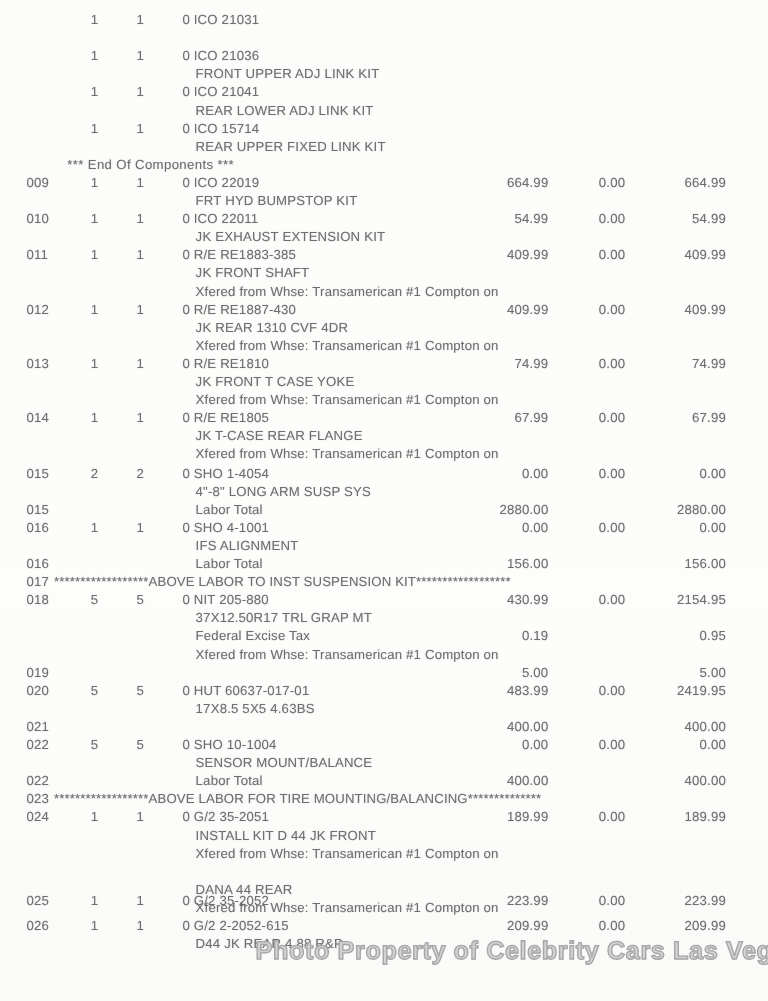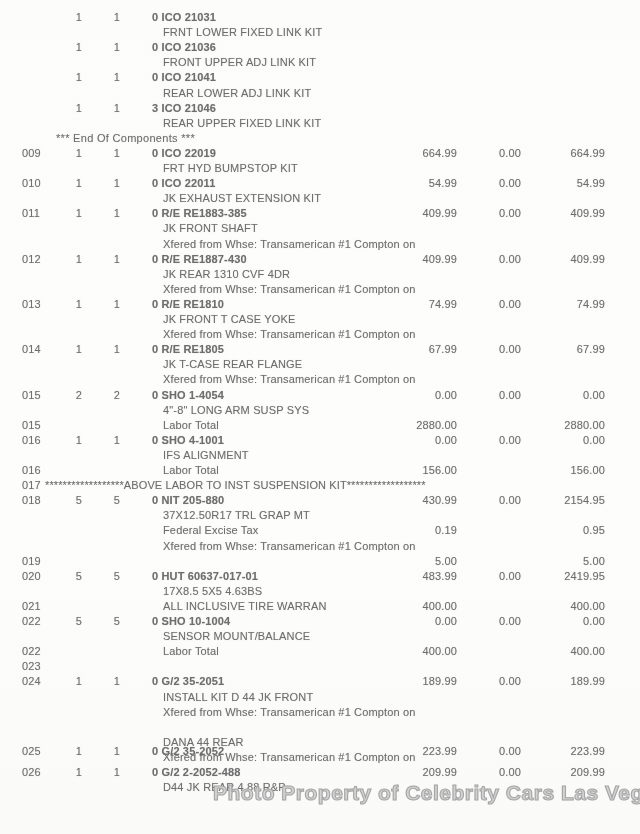--- a/index.html
+++ b/index.html
@@ -23,21 +23,21 @@
     line-height: 14px;
     color: #6e6e6e;
     text-shadow: 0 0 1px rgba(110,110,110,0.35);
     letter-spacing: 0.15px;
     white-space: nowrap;
   }
   .cell { position: absolute; top: 0; }
   .num  { left: 22px;  width: 30px; text-align: left; }
   .qty1 { left: 56px;  width: 26px; text-align: right; }
   .qty2 { left: 94px;  width: 26px; text-align: right; }
-  .part { left: 152px; font-weight: bold; }
+  .part { left: 152px; }
   .desc { left: 163px; }
   .eoc  { left: 56px;  letter-spacing: 0.3px; }
   .banner { left: 45px; letter-spacing: 0.1px; }
   .p1 { left: 380px; width: 77px; text-align: right; }
   .p2 { left: 458px; width: 63px; text-align: right; }
   .p3 { left: 528px; width: 77px; text-align: right; }
   .watermark {
     position: absolute;
     top: 781px;
     left: 213px;
@@ -53,43 +53,40 @@
 </head>
 <body>
 
 <div class="doc">
   <div id="rows">
       <div class="row" style="top: 10px;">
         <span class="cell qty1">1</span>
         <span class="cell qty2">1</span>
         <span class="cell part">0 ICO 21031</span>
       </div>
-      <div class="row" style="top: 25.1px;">
-        <span class="cell desc">FRNT LOWER FIXED LINK KIT</span>
-      </div>
       <div class="row" style="top: 40.2px;">
         <span class="cell qty1">1</span>
         <span class="cell qty2">1</span>
         <span class="cell part">0 ICO 21036</span>
       </div>
       <div class="row" style="top: 55.3px;">
         <span class="cell desc">FRONT UPPER ADJ LINK KIT</span>
       </div>
       <div class="row" style="top: 70.4px;">
         <span class="cell qty1">1</span>
         <span class="cell qty2">1</span>
         <span class="cell part">0 ICO 21041</span>
       </div>
       <div class="row" style="top: 85.5px;">
         <span class="cell desc">REAR LOWER ADJ LINK KIT</span>
       </div>
       <div class="row" style="top: 100.6px;">
         <span class="cell qty1">1</span>
         <span class="cell qty2">1</span>
-        <span class="cell part">3 ICO 21046</span>
+        <span class="cell part">0 ICO 15714</span>
       </div>
       <div class="row" style="top: 115.7px;">
         <span class="cell desc">REAR UPPER FIXED LINK KIT</span>
       </div>
       <div class="row" style="top: 130.8px;">
         <span class="cell eoc">***  End Of Components  ***</span>
       </div>
       <div class="row" style="top: 145.9px;">
         <span class="cell num">009</span>
         <span class="cell qty1">1</span>
@@ -246,21 +243,20 @@
         <span class="cell part">0 HUT 60637-017-01</span>
         <span class="cell p1">483.99</span>
         <span class="cell p2">0.00</span>
         <span class="cell p3">2419.95</span>
       </div>
       <div class="row" style="top: 583.8px;">
         <span class="cell desc">17X8.5 5X5 4.63BS</span>
       </div>
       <div class="row" style="top: 598.9px;">
         <span class="cell num">021</span>
-        <span class="cell desc">ALL INCLUSIVE TIRE WARRAN</span>
         <span class="cell p1">400.00</span>
         <span class="cell p3">400.00</span>
       </div>
       <div class="row" style="top: 614px;">
         <span class="cell num">022</span>
         <span class="cell qty1">5</span>
         <span class="cell qty2">5</span>
         <span class="cell part">0 SHO 10-1004</span>
         <span class="cell p1">0.00</span>
         <span class="cell p2">0.00</span>
@@ -270,20 +266,21 @@
         <span class="cell desc">SENSOR MOUNT/BALANCE</span>
       </div>
       <div class="row" style="top: 644.2px;">
         <span class="cell num">022</span>
         <span class="cell desc">Labor Total</span>
         <span class="cell p1">400.00</span>
         <span class="cell p3">400.00</span>
       </div>
       <div class="row" style="top: 659.3px;">
         <span class="cell num">023</span>
+        <span class="cell banner">******************ABOVE LABOR FOR TIRE MOUNTING/BALANCING**************</span>
       </div>
       <div class="row" style="top: 674.4px;">
         <span class="cell num">024</span>
         <span class="cell qty1">1</span>
         <span class="cell qty2">1</span>
         <span class="cell part">0 G/2 35-2051</span>
         <span class="cell p1">189.99</span>
         <span class="cell p2">0.00</span>
         <span class="cell p3">189.99</span>
       </div>
@@ -305,21 +302,21 @@
       <div class="row" style="top: 734.8px;">
         <span class="cell desc">DANA 44 REAR</span>
       </div>
       <div class="row" style="top: 749.9px;">
         <span class="cell desc">Xfered from Whse: Transamerican #1 Compton on</span>
       </div>
       <div class="row" style="top: 765px;">
         <span class="cell num">026</span>
         <span class="cell qty1">1</span>
         <span class="cell qty2">1</span>
-        <span class="cell part">0 G/2 2-2052-488</span>
+        <span class="cell part">0 G/2 2-2052-615</span>
         <span class="cell p1">209.99</span>
         <span class="cell p2">0.00</span>
         <span class="cell p3">209.99</span>
       </div>
       <div class="row" style="top: 780.1px;">
         <span class="cell desc">D44 JK REAR 4.88 R&amp;P</span>
       </div>
     </div>
   <div class="watermark">Photo Property of Celebrity Cars Las Vegas</div>
 </div>

